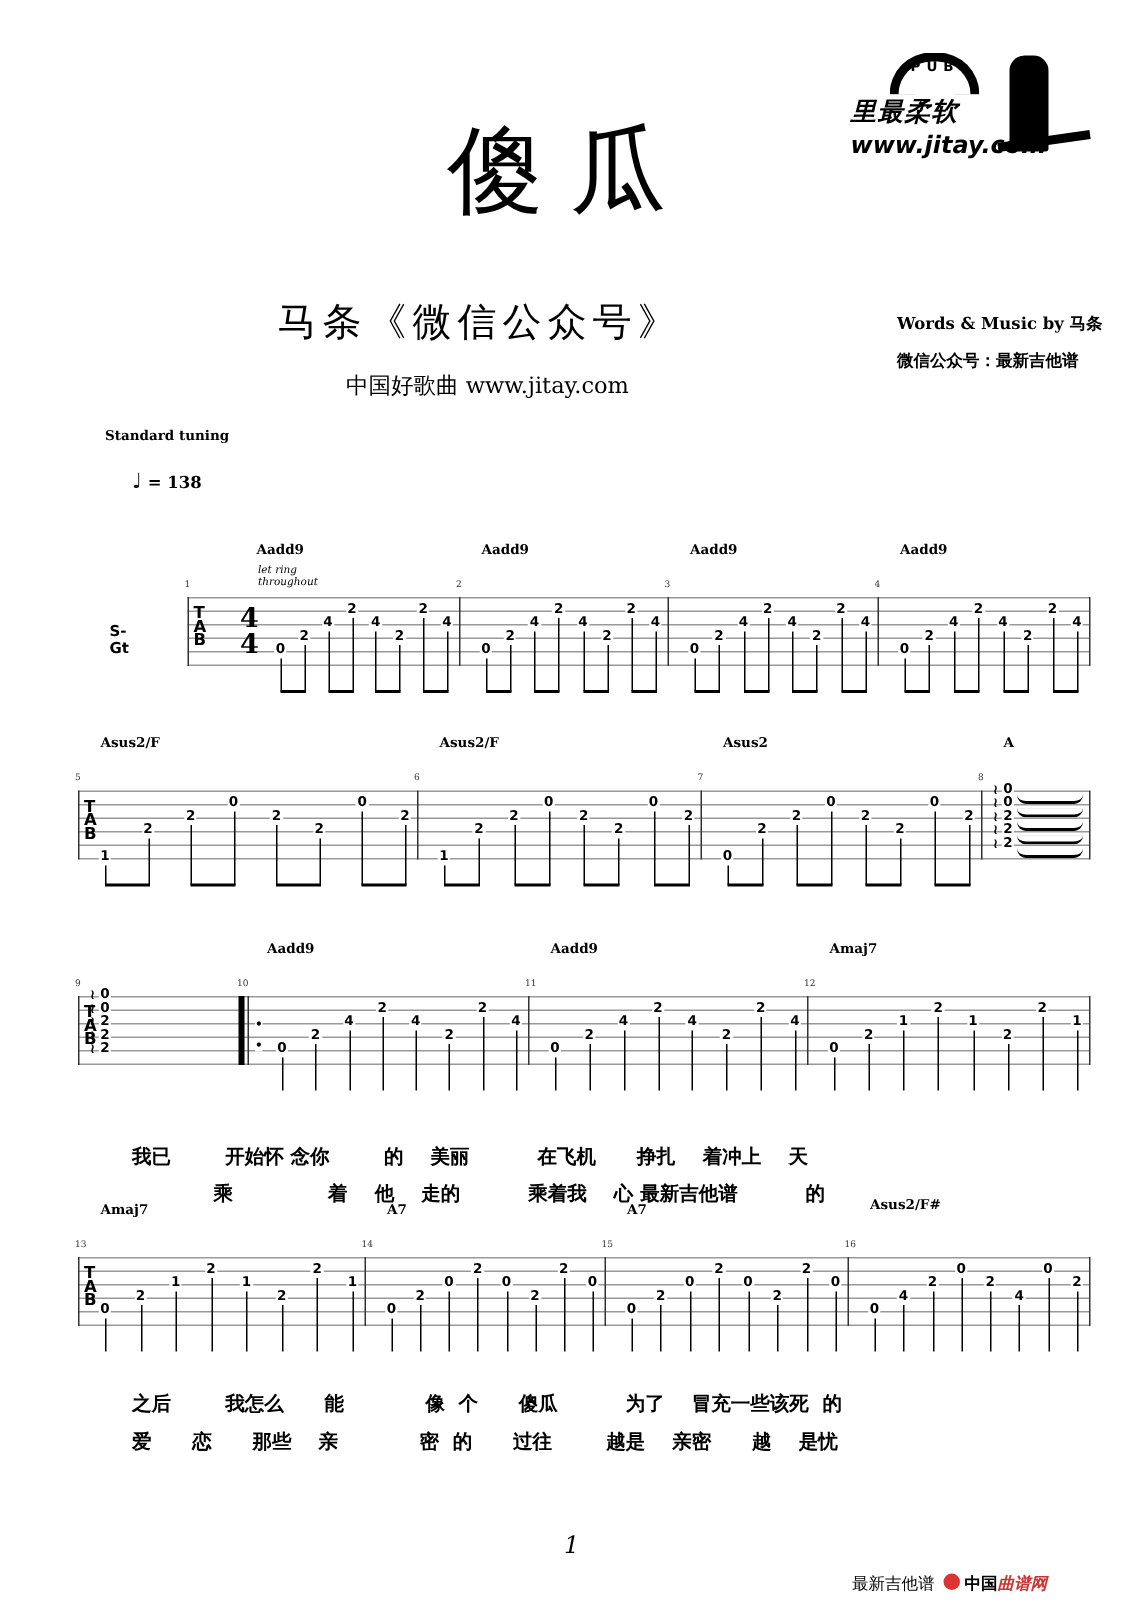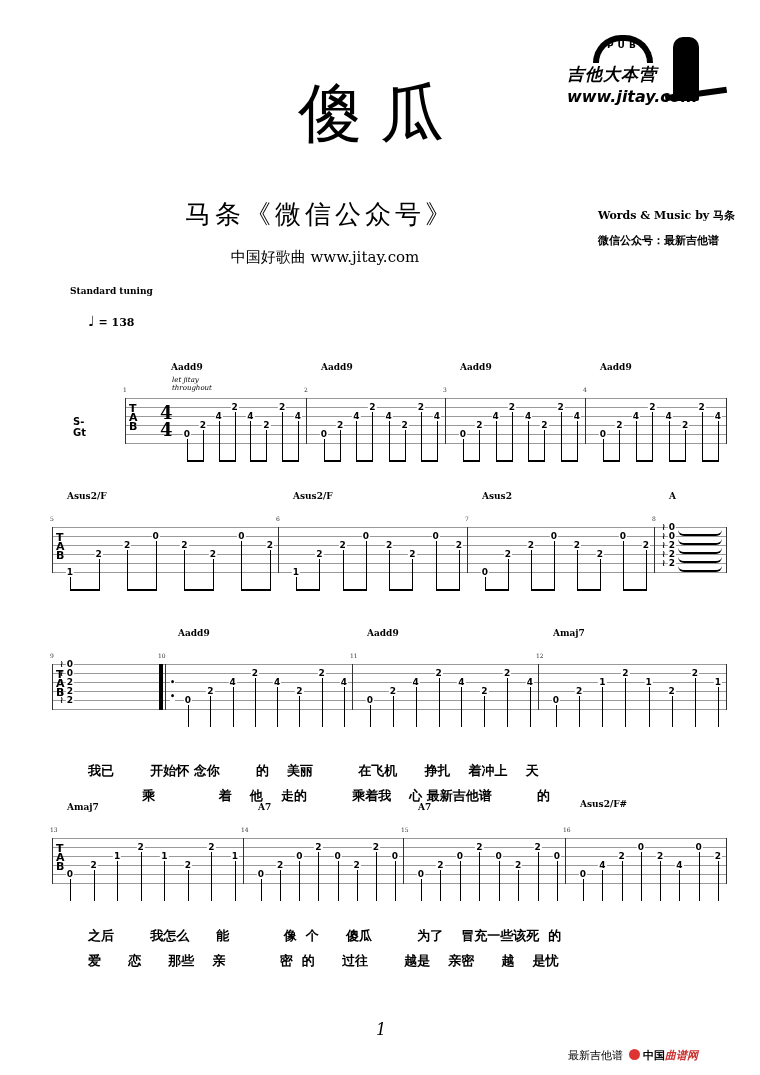--- a/index.html
+++ b/index.html
@@ -39,21 +39,21 @@
   .footer .ico { display:inline-block; width:11px; height:11px; border-radius:50%; background:#d33; vertical-align:-1px; margin:0 3px 0 6px; }
   .ring { position:absolute; font-size:7px; font-style:italic; }
   .arp { position:absolute; font-size:9px; font-weight:bold; line-height:9px; font-family:"DejaVu Sans", sans-serif; }
 </style>
 </head>
 <body>
 
 <div class="abs logo">
   <div class="pub"></div>
   <div class="pubtext">PUB</div>
-  <div class="cn">吉他大本营</div>
+  <div class="cn">里最柔软</div>
   <div class="url">www.jitay.com</div>
   <div class="figure"></div>
   <div class="guitar"></div>
 </div>
 
 <div class="abs title">傻瓜</div>
 <div class="abs subtitle">马条《微信公众号》</div>
 <div class="abs siteline">中国好歌曲 www.jitay.com</div>
 <div class="abs credits">Words &amp; Music by 马条</div>
 <div class="abs wechat">微信公众号：最新吉他谱</div>
@@ -73,21 +73,21 @@
       <div class="staffline" style="left: 125px; top: 434px; width: 601px;"></div>
       <div class="staffline" style="left: 125px; top: 443px; width: 601px;"></div>
       <div class="bar" style="left: 125px; top: 398px; height: 46px;"></div>
       <div class="bar" style="left: 306px; top: 398px; height: 46px;"></div>
       <div class="bar" style="left: 445px; top: 398px; height: 46px;"></div>
       <div class="bar" style="left: 585px; top: 398px; height: 46px;"></div>
       <div class="bar" style="left: 726px; top: 398px; height: 46px;"></div>
       <div class="tablabel" style="left: 129px; top: 404px;">T<br>A<br>B</div>
       <div class="timesig" style="left: 160px; top: 404px;">4<br>4</div>
       <div class="instr" style="left: 73px; top: 416px;">S-Gt</div>
-      <div class="ring" style="left: 172px; top: 376px;">let jitay throughout</div>
+      <div class="ring" style="left: 172px; top: 376px;">let ring throughout</div>
       <div class="mnum" style="left: 123px; top: 386px;">1</div>
       <div class="chord" style="left: 171px; top: 362px;">Aadd9</div>
       <div class="stem" style="left: 187px; top: 439px; height: 22px;"></div>
       <div class="fret" style="left: 187px; top: 434px;">0</div>
       <div class="stem" style="left: 202.857px; top: 430px; height: 31px;"></div>
       <div class="fret" style="left: 202.857px; top: 425px;">2</div>
       <div class="beam" style="left: 187px; top: 460px; width: 16.8571px;"></div>
       <div class="stem" style="left: 218.714px; top: 421px; height: 40px;"></div>
       <div class="fret" style="left: 218.714px; top: 416px;">4</div>
       <div class="stem" style="left: 234.571px; top: 412px; height: 49px;"></div>

